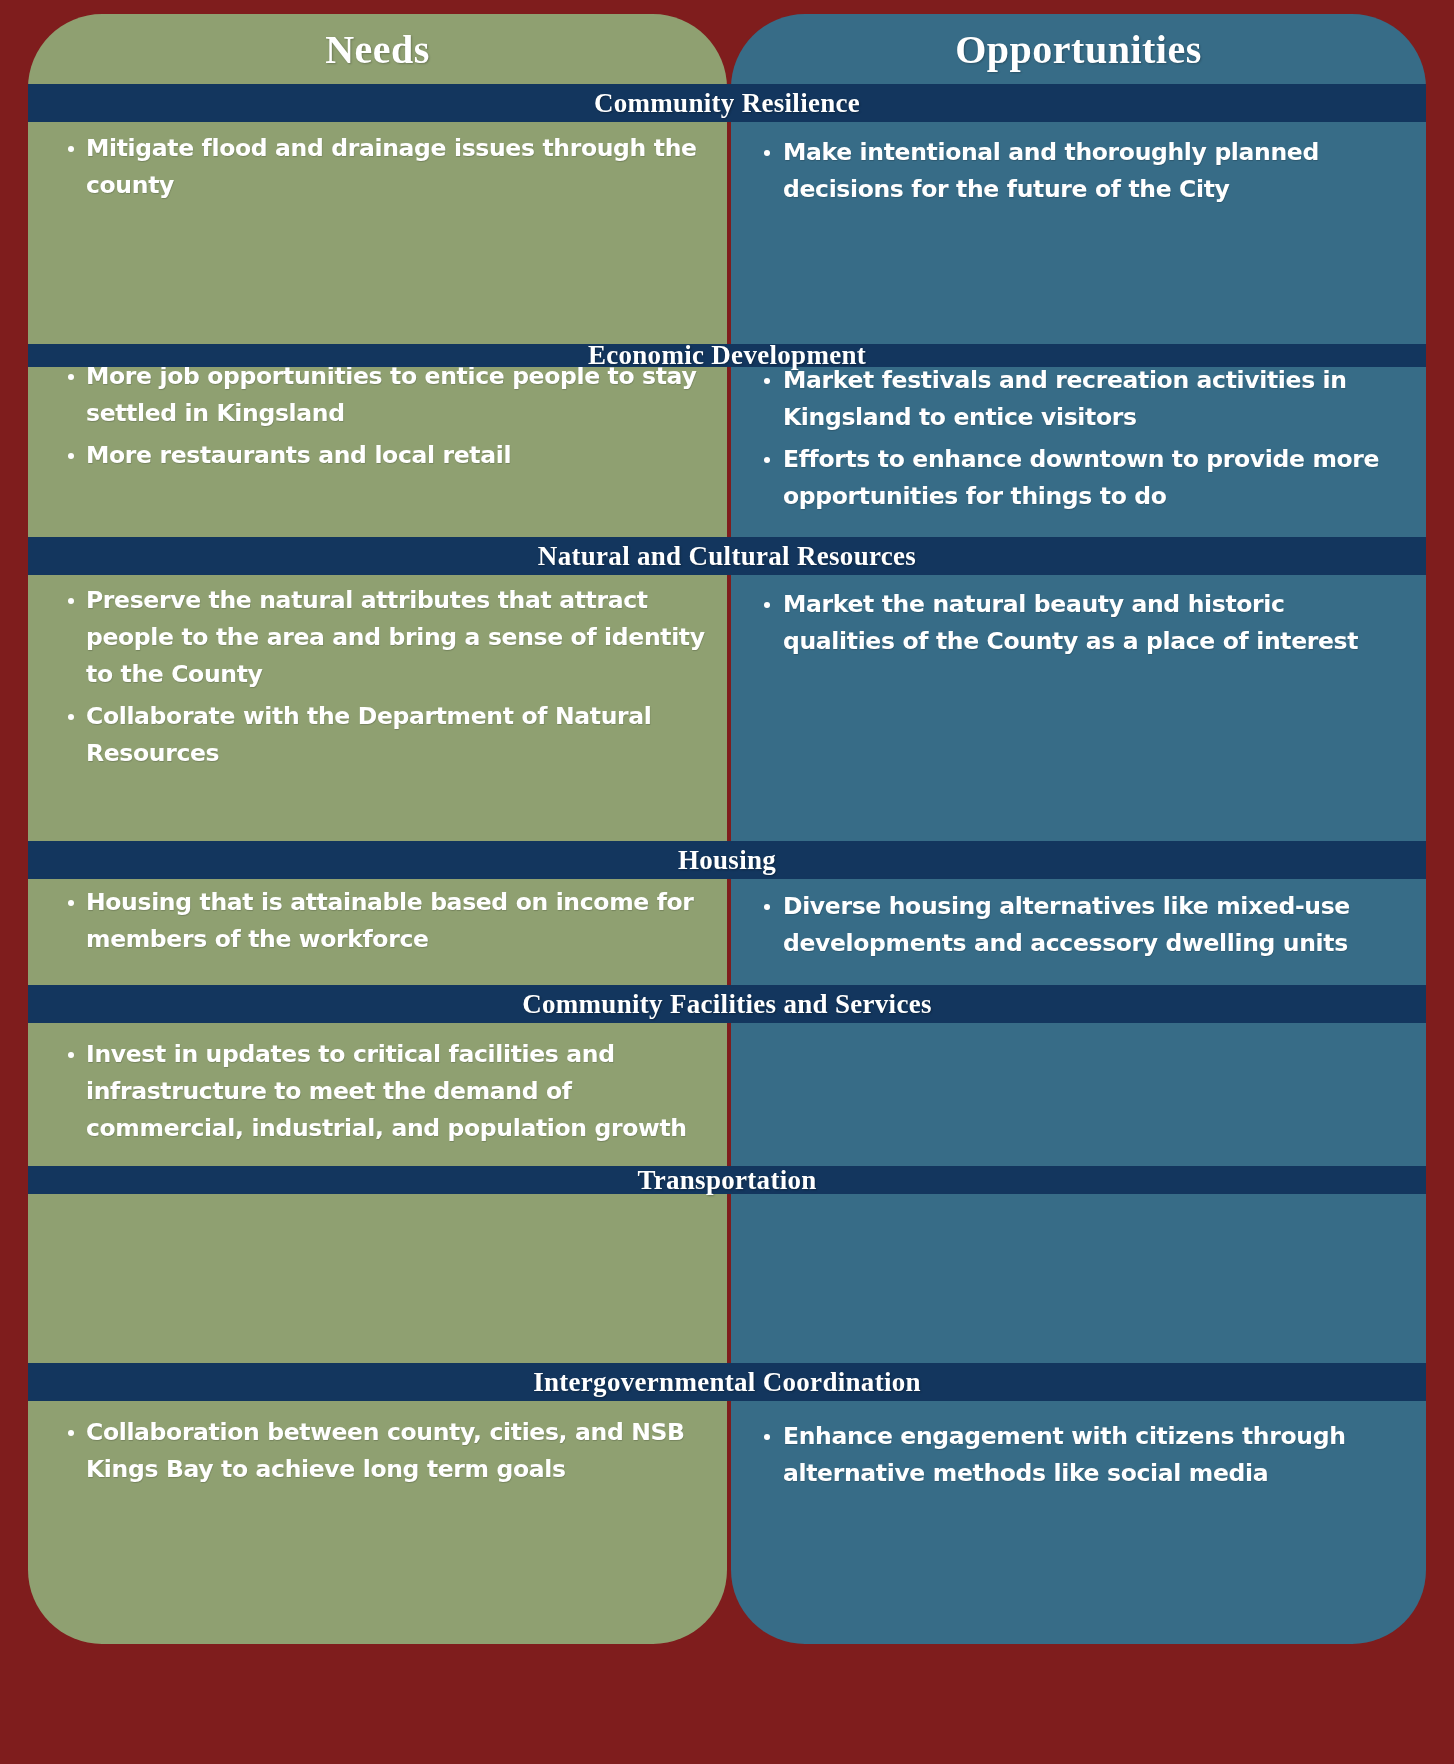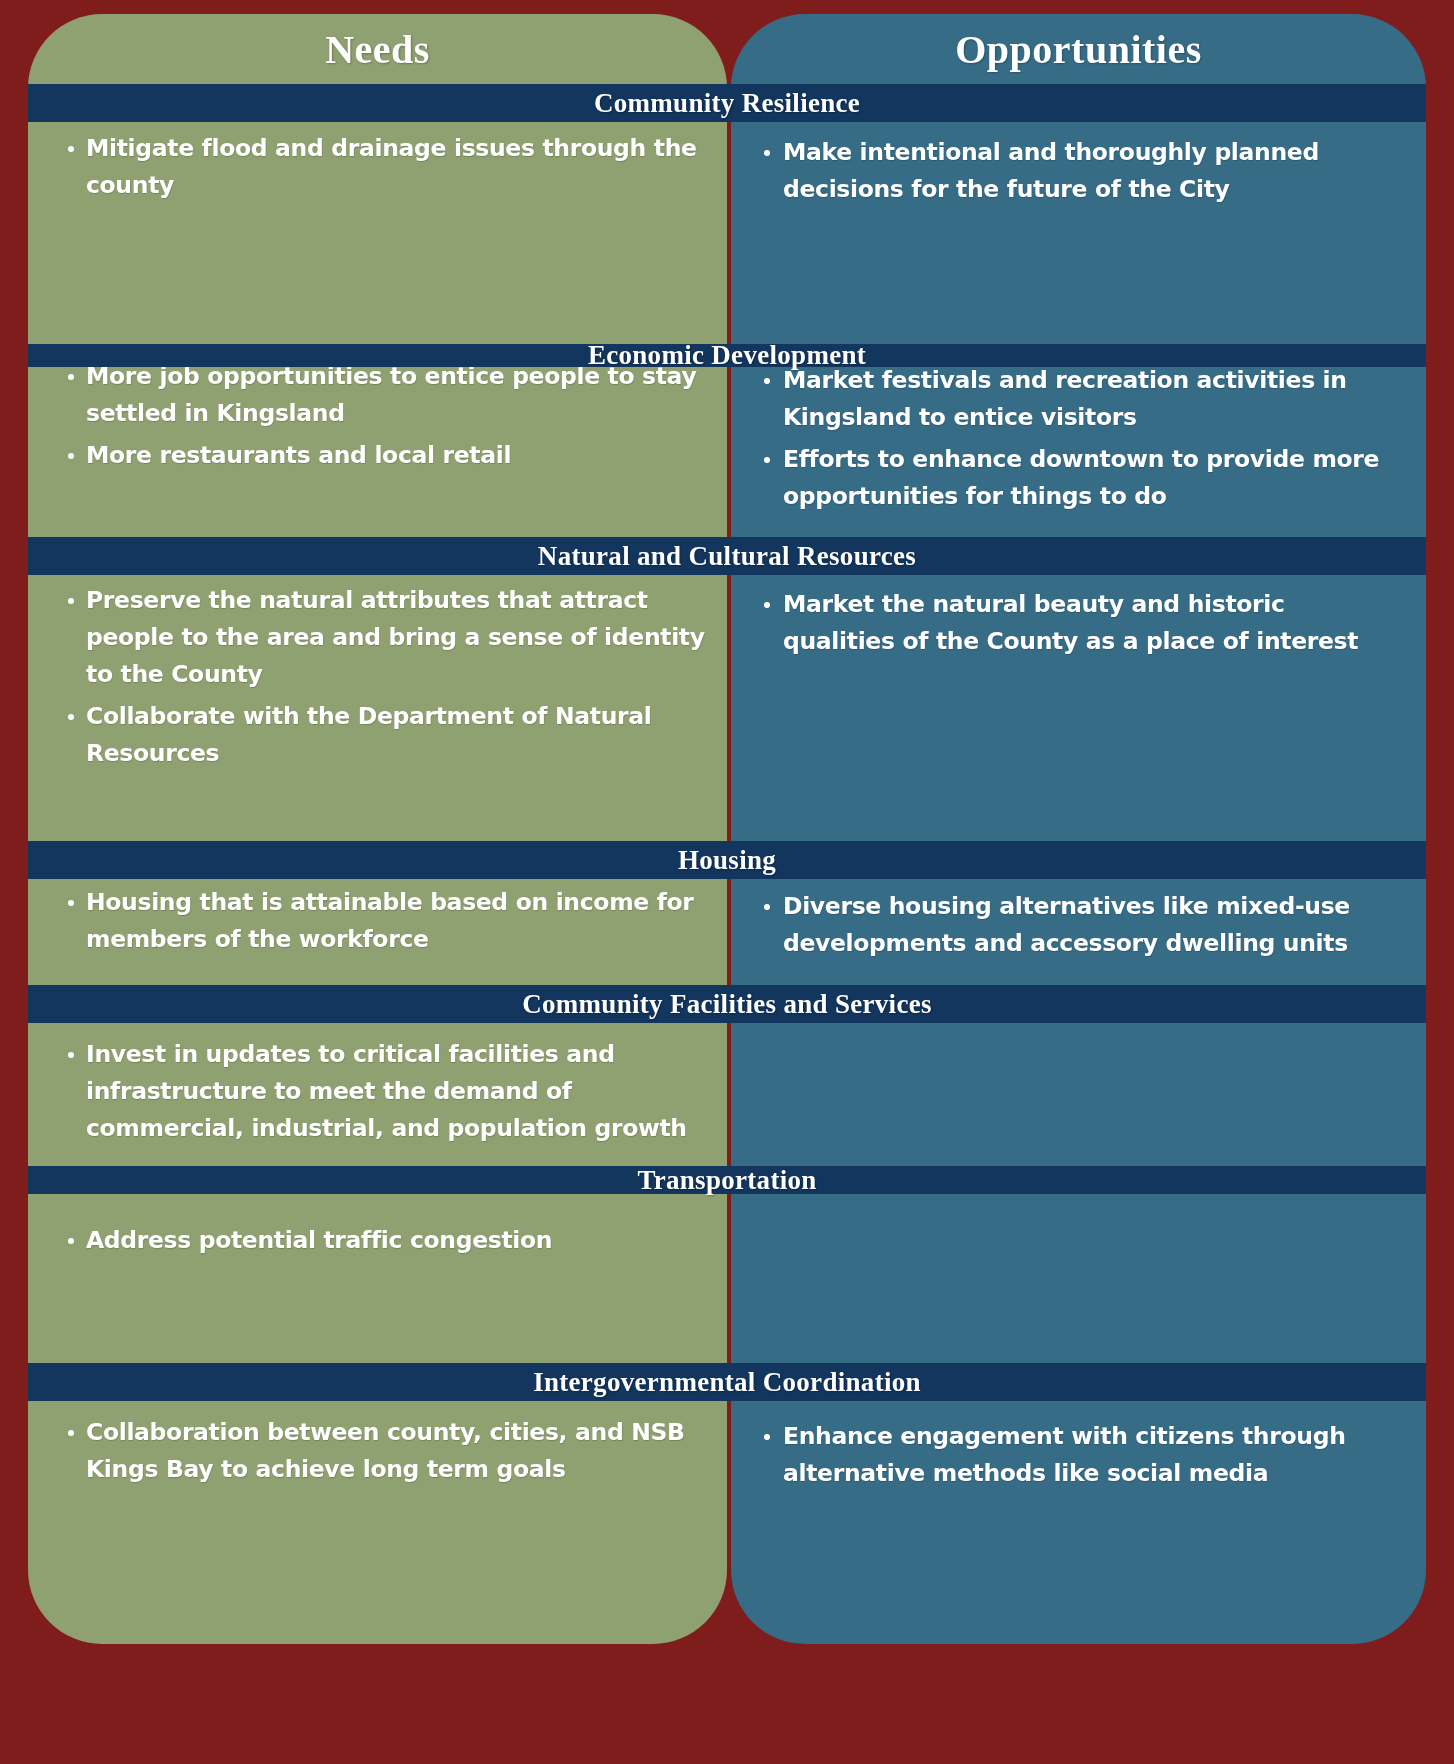--- a/index.html
+++ b/index.html
@@ -178,21 +178,20 @@
         <ul>
           <li>Invest in updates to critical facilities and infrastructure to meet the demand of commercial, industrial, and population growth</li>
         </ul>
       </div>
       <div class="pane right" style="top: 1036px; height: 118px;">
         <ul></ul>
       </div>
       <div class="band" style="top: 1166px; height: 28px;">Transportation</div>
       <div class="pane left" style="top: 1222px; height: 142px;">
         <ul>
-          <li>Address potential traffic congestion</li>
         </ul>
       </div>
       <div class="pane right" style="top: 1222px; height: 142px;">
         <ul></ul>
       </div>
       <div class="band" style="top: 1363px; height: 38px;">Intergovernmental Coordination</div>
       <div class="pane left" style="top: 1414px; height: 120px;">
         <ul>
           <li>Collaboration between county, cities, and NSB Kings Bay to achieve long term goals</li>
         </ul>

